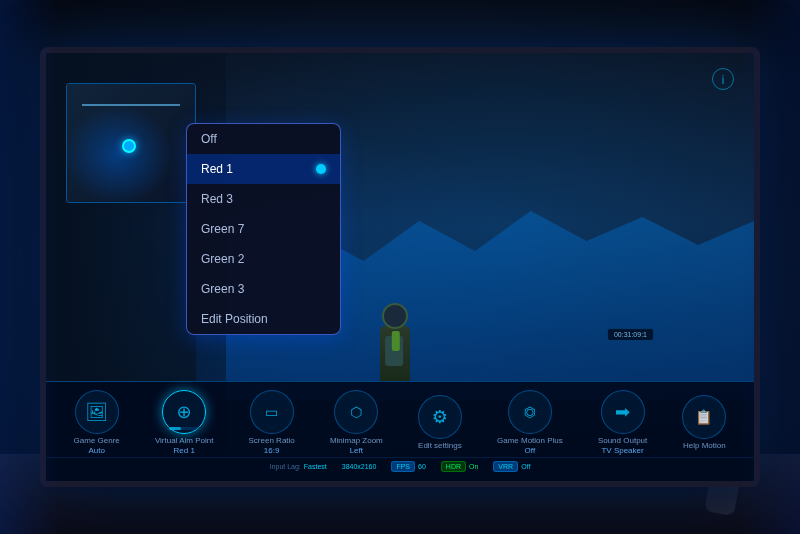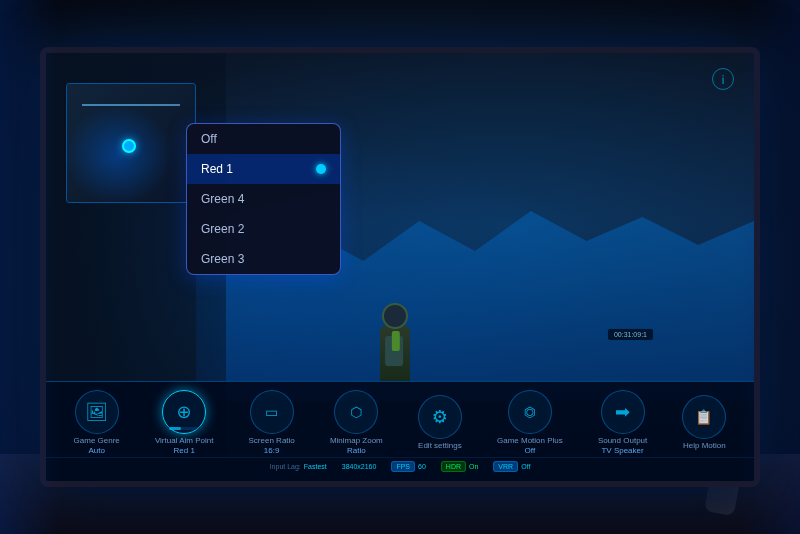--- a/index.html
+++ b/index.html
@@ -428,33 +428,39 @@
       <div class="menu-item">
         <span>Off</span>
       </div>
 
       <div class="menu-item selected">
         <span>Red 1</span>
         <span class="check-dot"></span>
       </div>
 
 
-
       <div class="menu-item">
-        <span>Green 4</span>
+        <span>Red 3</span>
+      </div>
+
+      <div class="menu-item">
+        <span>Green 7</span>
       </div>
 
       <div class="menu-item">
         <span>Green 2</span>
       </div>
 
       <div class="menu-item">
         <span>Green 3</span>
       </div>
 
+      <div class="menu-item">
+        <span>Edit Position</span>
+      </div>
     </div>
 
     <div class="hud-bar">
       <div class="hud-icons-row">
 
         <div class="hud-item">
           <div class="hud-icon-wrapper">
             <span class="hud-icon">🖼</span>
           </div>
           <div class="hud-label">
@@ -485,21 +491,21 @@
             <span class="sub">16:9</span>
           </div>
         </div>
 
         <div class="hud-item">
           <div class="hud-icon-wrapper">
             <span class="hud-icon" style="font-size:14px;">⬡</span>
           </div>
           <div class="hud-label">
             <span>Minimap Zoom</span><br>
-            <span class="sub">Ratio</span>
+            <span class="sub">Left</span>
           </div>
         </div>
 
         <div class="hud-item">
           <div class="hud-icon-wrapper">
             <span class="hud-icon">⚙</span>
           </div>
           <div class="hud-label">
             <span>Edit settings</span>
           </div>

